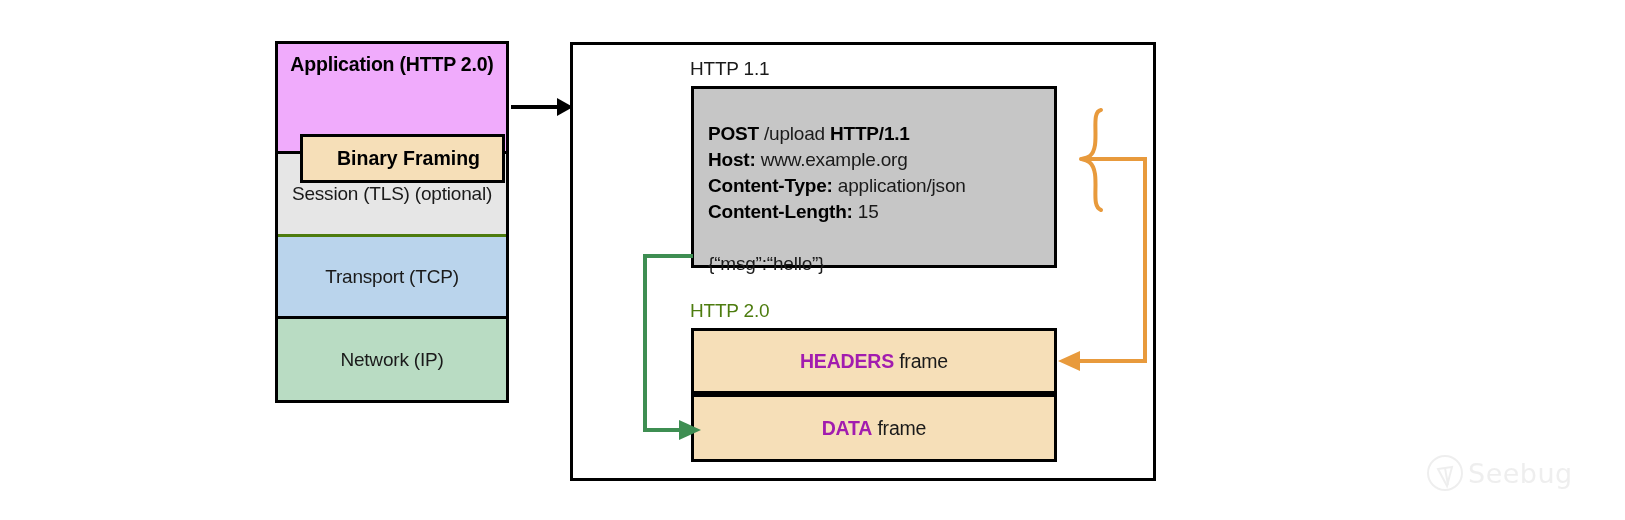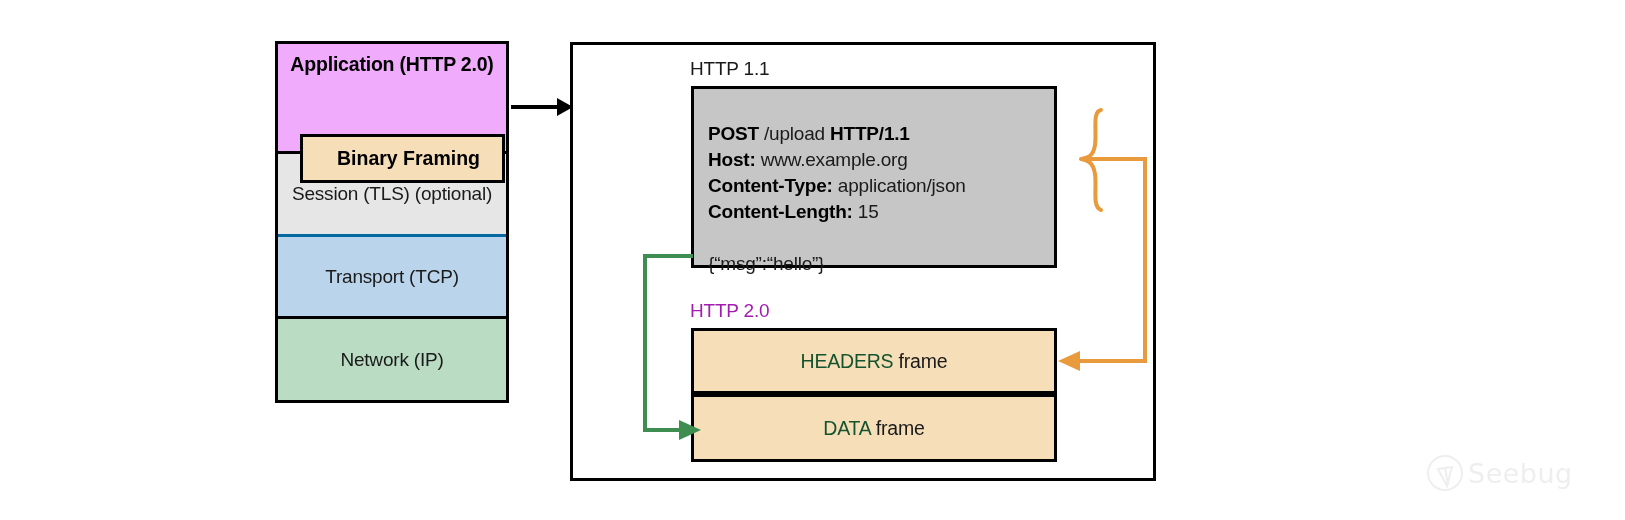--- a/index.html
+++ b/index.html
@@ -54,21 +54,21 @@
     align-items: flex-start;
     padding-top: 9px;
     font-weight: bold;
     font-size: 19.5px;
     color: #000;
   }
   .layer-session {
     top: 110px;
     height: 83px;
     background: #e6e6e6;
-    border-bottom: 3px solid #0369a1;
+    border-bottom: 3px solid #4d7c0f;
   }
   .layer-transport {
     top: 193px;
     height: 82px;
     background: #bad4ec;
     border-bottom: 3px solid #000;
   }
   .layer-network {
     top: 275px;
     height: 81px;
@@ -150,38 +150,38 @@
     white-space: nowrap;
     letter-spacing: -0.2px;
   }
 
   
   .label-http20 {
     position: absolute;
     left: 690px;
     top: 300px;
     font-size: 19px;
-    color: #a21caf;
+    color: #4d7c0f;
     letter-spacing: -0.2px;
   }
   .frame {
     position: absolute;
     left: 691px;
     width: 366px;
     background: #f6dfb8;
     border: 3px solid #000;
     box-sizing: border-box;
     display: flex;
     align-items: center;
     justify-content: center;
     font-size: 19.5px;
     color: #1a1a1a;
     letter-spacing: -0.2px;
   }
-  .frame b { font-weight: normal; color: #14532d; margin-top: 37px; }
+  .frame b { font-weight: bold; color: #a21caf; margin-top: 37px; }
   .frame-headers { top: 328px; height: 66px; }
   .frame-data { top: 394px; height: 68px; }
 
   
   .conn {
     position: absolute;
     left: 0; top: 0;
     width: 1625px;
     height: 520px;
     pointer-events: none;

